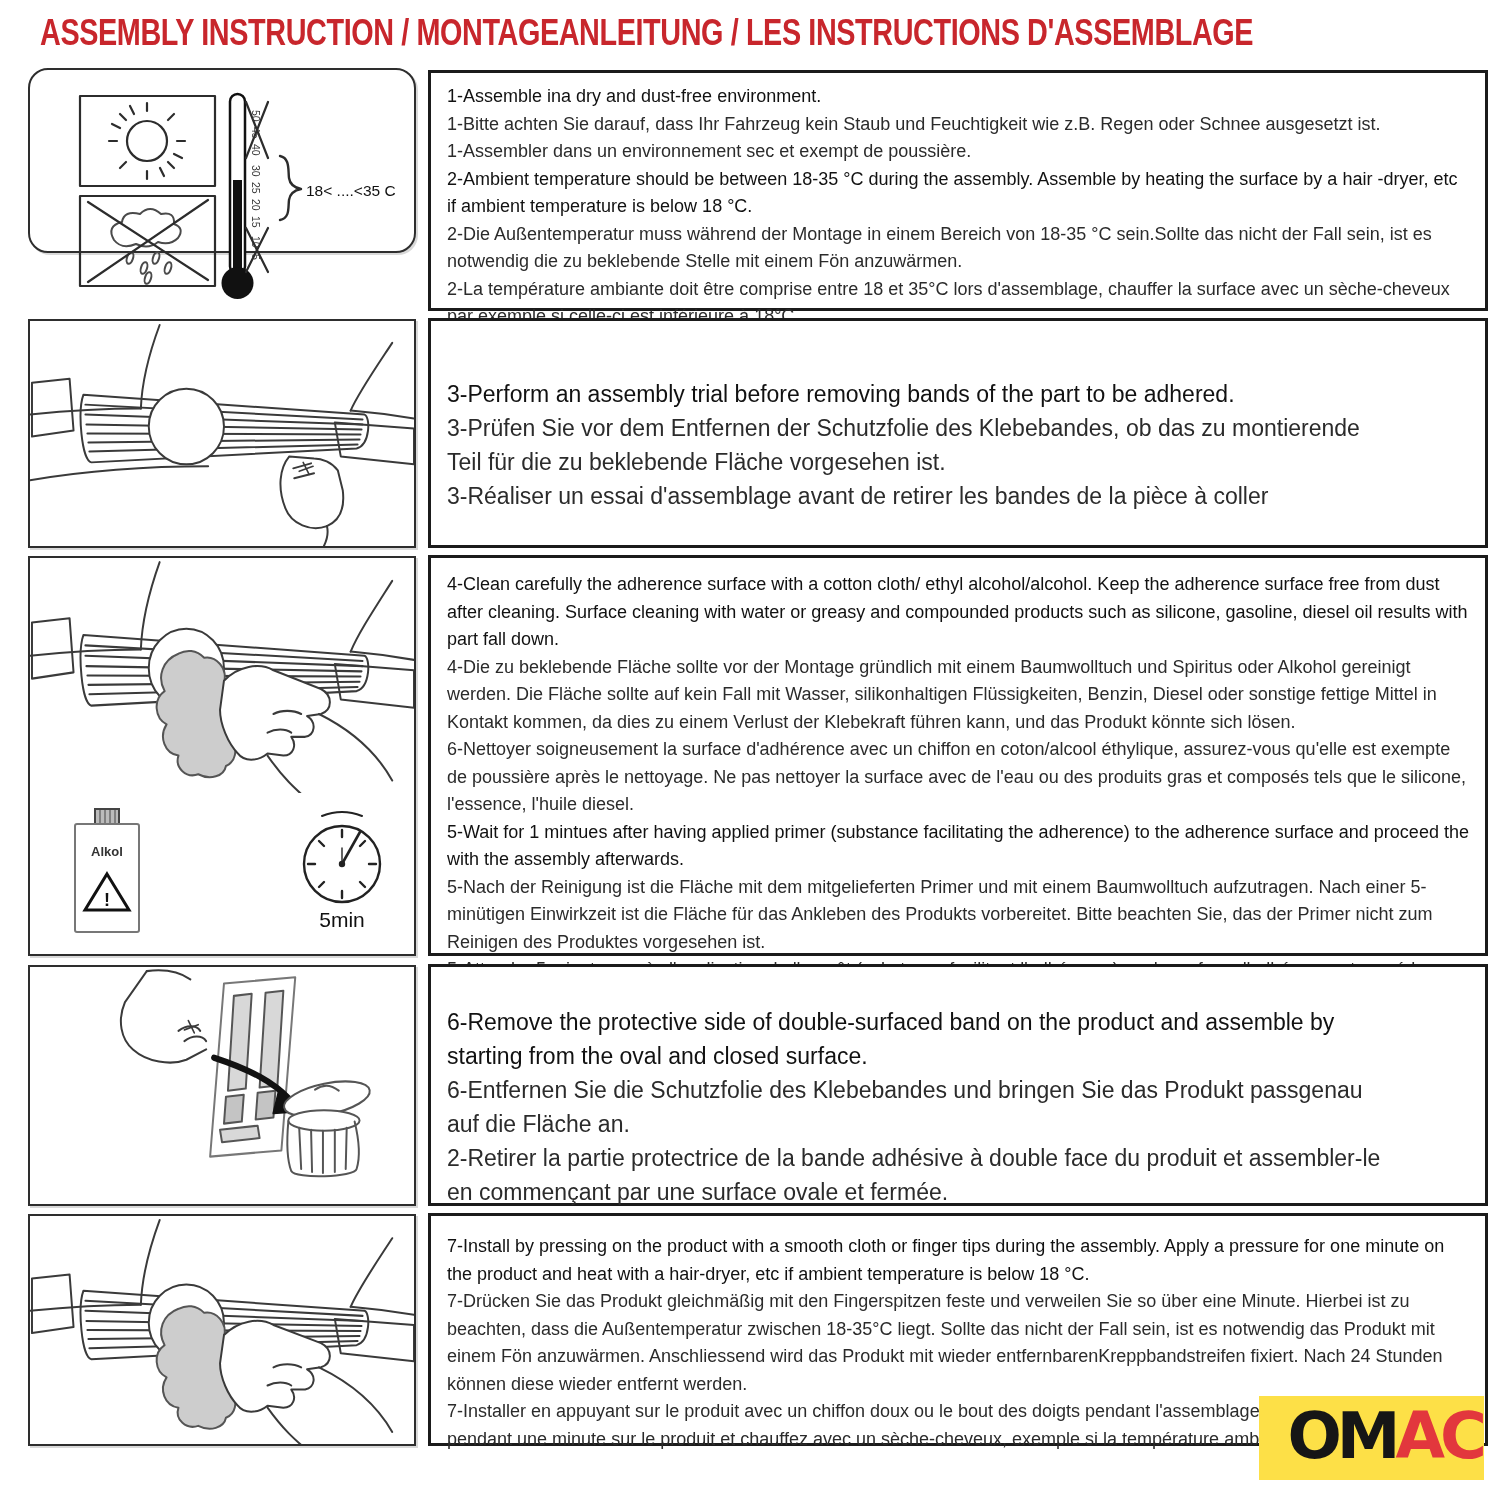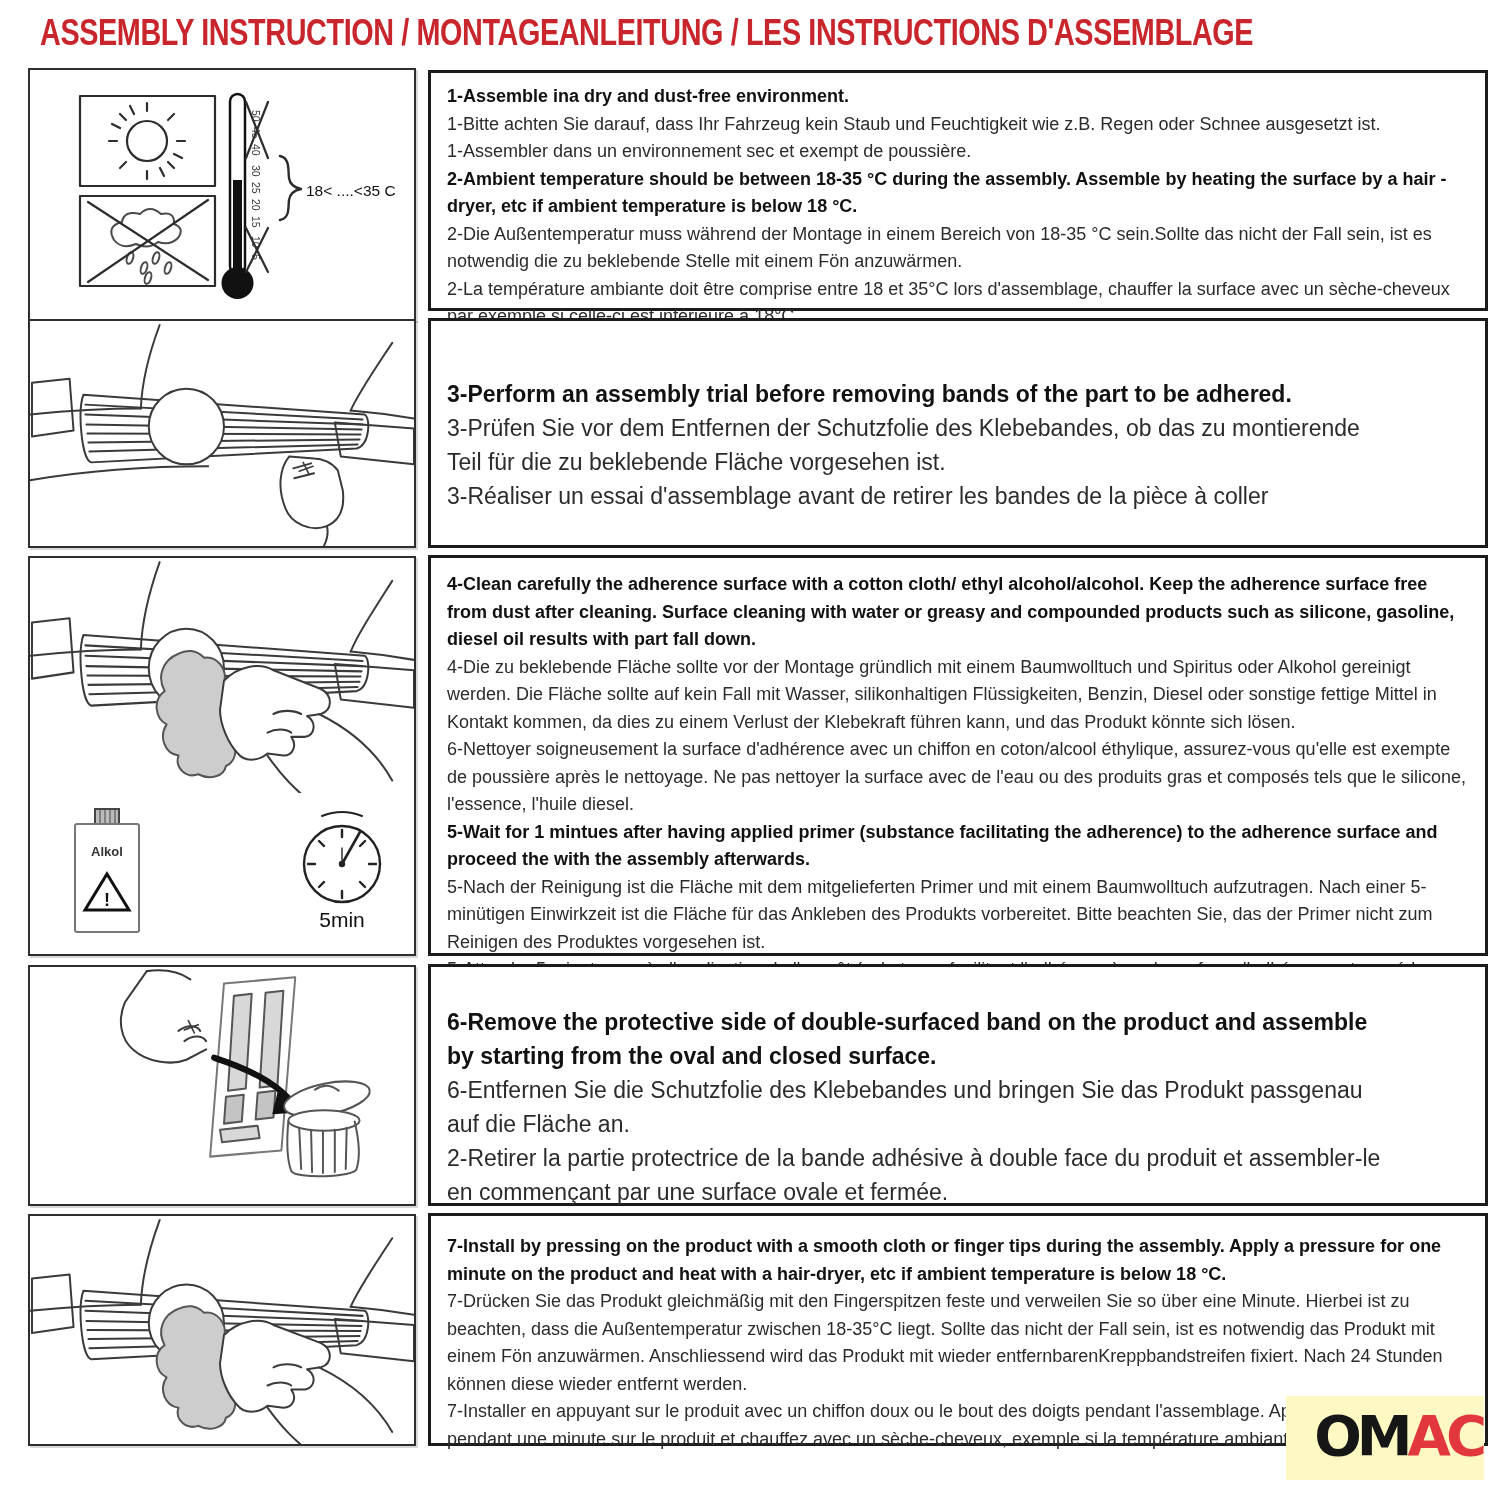--- a/index.html
+++ b/index.html
@@ -8,37 +8,37 @@
   .title{position:absolute;left:40px;top:12px;font-size:36px;font-weight:bold;
          color:#c8262c;white-space:nowrap;letter-spacing:-0.5px;
          transform:scaleX(0.80);transform-origin:left center;}
   .imgbox{position:absolute;left:28px;width:388px;border:2px solid #2e2e2e;
           background:#fff;box-shadow:2px 2px 0 rgba(0,0,0,.15);box-sizing:border-box;}
   .txtbox{position:absolute;left:428px;width:1060px;border:3px solid #1b1b1b;
           background:#fff;box-sizing:border-box;padding:10px 16px;}
   .txtbox p{margin:0;color:#2b2b2b;}
   .small p{font-size:18px;line-height:27.5px;}
   .big p{font-size:23px;line-height:34px;max-width:935px;}
-  .txtbox p.b{font-weight:bold;color:#111;}
+  .txtbox p.b{font-weight:normal;color:#111;}
   p.gaptop{}
-  .logo{position:absolute;top:1396px;right:16px;background:#fef9c3;z-index:5;
-        padding:2px 2px 6px 28px;font-weight:bold;font-size:56px;line-height:76px;
+  .logo{position:absolute;top:1396px;right:16px;background:#fde047;z-index:5;
+        padding:2px 2px 6px 28px;font-weight:bold;font-size:64px;line-height:76px;
         letter-spacing:-5px;font-family:"DejaVu Sans","Liberation Sans",sans-serif;}
   .logo .blk{color:#161616;}
   .logo .red{color:#e2373d;}
   svg text{font-family:"Liberation Sans",sans-serif;}
 </style>
 </head>
 <body>
 
 <div class="page">
 
   <div class="title">ASSEMBLY INSTRUCTION / MONTAGEANLEITUNG / LES INSTRUCTIONS D'ASSEMBLAGE</div>
 
-  <div class="imgbox" style="top:68px;height:253px;">
+  <div class="imgbox" style="top:68px;height:185px;border-radius:20px;">
     <svg width="384" height="239" viewBox="0 0 384 239">
       <g fill="none" stroke="#2c2c2c" stroke-width="2.2" stroke-linecap="round" stroke-linejoin="round">
 
         <rect x="50" y="26" width="135" height="90"></rect>
         <g>
           <circle cx="117" cy="71" r="20"></circle>
           <line x1="117" y1="41" x2="117" y2="33"></line>
             <line x1="117" y1="101" x2="117" y2="109"></line>
           <line x1="87" y1="71" x2="79" y2="71"></line>
             <line x1="147" y1="71" x2="155" y2="71"></line>

